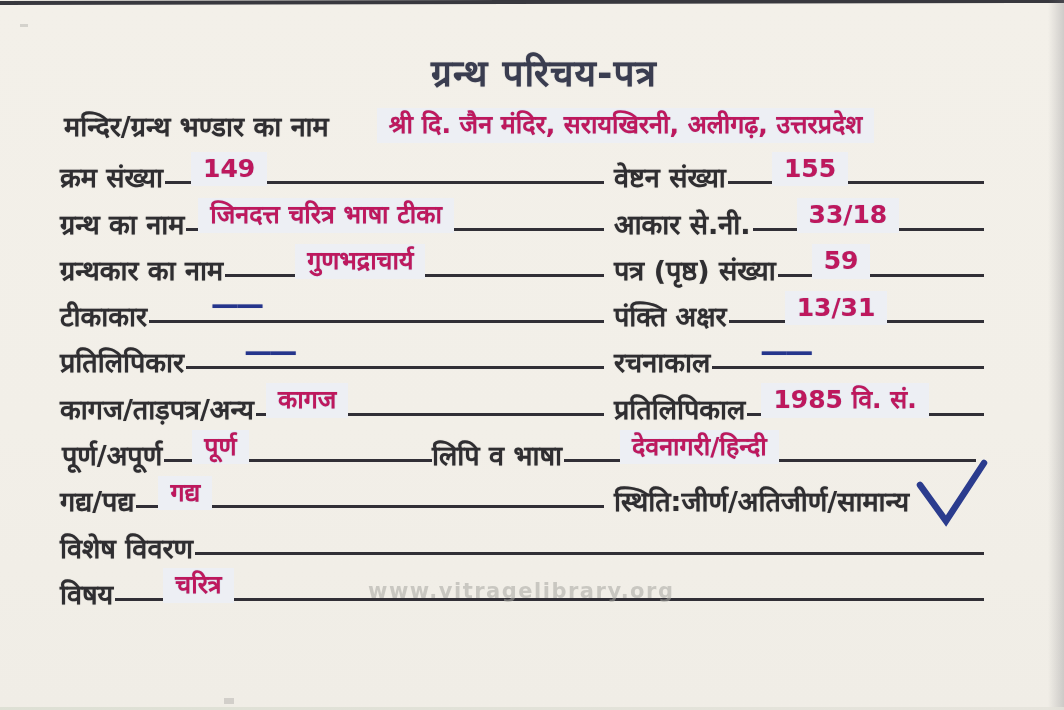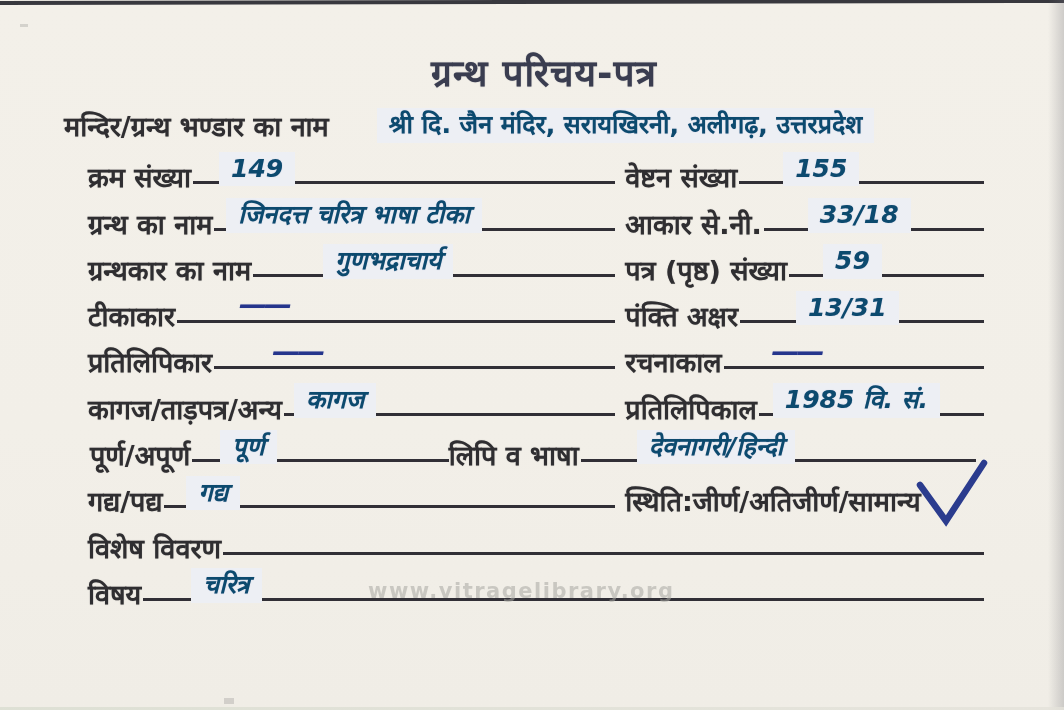--- a/index.html
+++ b/index.html
@@ -39,41 +39,41 @@
     position:absolute; top:108px; left:64px; right:30px;
     display:flex; align-items:flex-end; white-space:nowrap;gap:22px;
   }
   .label {
     font-size:27px; font-weight:700; color:#2f2e31;
     white-space:nowrap; line-height:1.15;
     text-shadow:0 0 1px rgba(47,46,49,.35);
   }
   .header-row .value { margin-left:26px; }
   .value {
-    font-size:25px; font-weight:700; color:#0c4a6e;
+    font-size:25px; font-weight:700; color:#be185d;
     white-space:nowrap; line-height:1.1;
     background:#edeff4; padding:3px 12px 4px 12px;
     text-shadow:0 0 1px rgba(34,49,138,.3);
   }
   .rows {
     position:absolute; top:151px; left:60px; width:924px;
     display:flex; flex-direction:column;
   }
-  .row { display:flex; height:46.3px;margin-left:28px; }
+  .row { display:flex; height:46.3px; }
   .cell { display:flex; align-items:flex-end; position:relative; }
   .cell.left  { width:552px; padding-right:8px; }
   .cell.right { width:372px; padding-left:2px; }
   .cell.full  { width:100%; }
   .cell .label { padding-bottom:4px; }
   .line {
     flex:1; height:0; margin-bottom:13px; margin-left:2px;
     border-bottom:3px solid #312f36; position:relative;
   }
   .line.hidden { border-bottom:none; }
-  .line .value { position:absolute; bottom:-5px;font-style:italic; }
+  .line .value { position:absolute; bottom:-5px; }
   .value.dash {
     background:transparent; padding:0; color:#25358c;
     font-weight:900; letter-spacing:-3px; font-size:28px;
     bottom:-1px;
   }
   .check {
     position:absolute; right:-6px; bottom:-10px; width:84px; height:74px;
     pointer-events:none;
   }
   .watermark {

